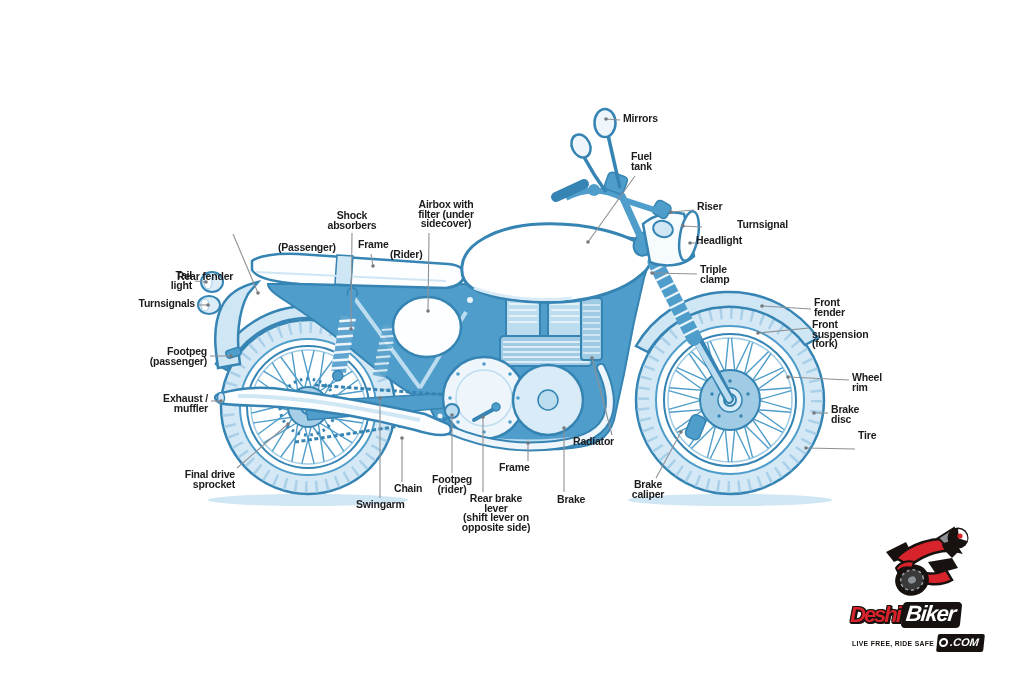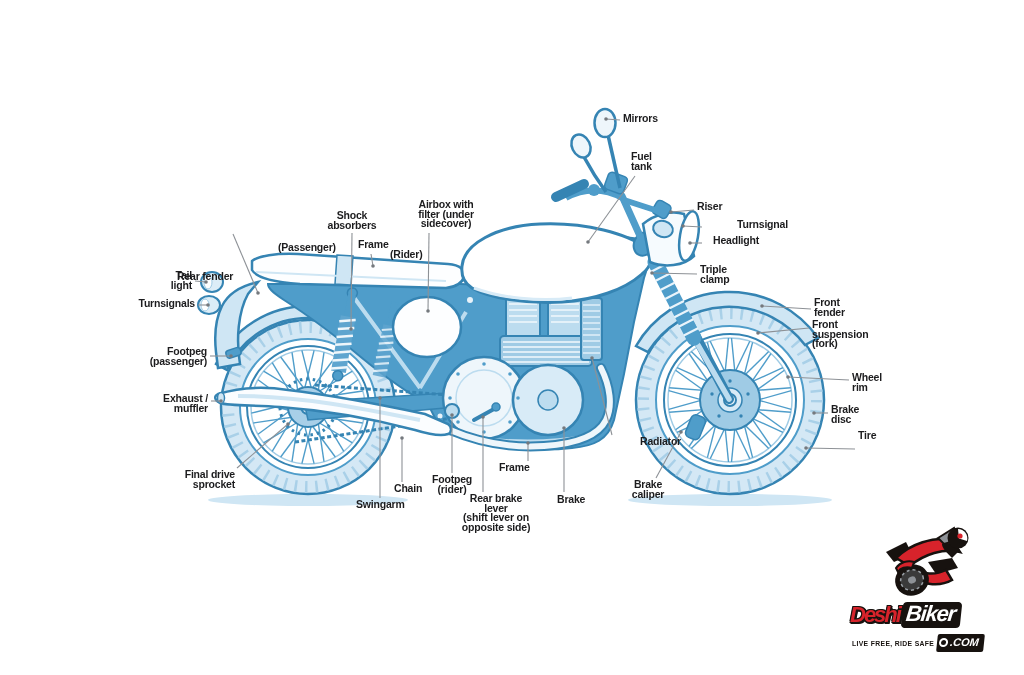--- a/index.html
+++ b/index.html
@@ -421,21 +421,21 @@
       <div class="part-label left" style="left: 631px; top: 152px;">
         <div>Fuel</div>
         <div>tank</div>
       </div>
       <div class="part-label left" style="left: 697px; top: 202px;">
         <div>Riser</div>
       </div>
       <div class="part-label left" style="left: 705px; top: 220px; margin-left: 32px;">
         <div>Turnsignal</div>
       </div>
-      <div class="part-label left" style="left: 713px; top: 236px;">
+      <div class="part-label left" style="left: 696px; top: 236px;">
         <div>Headlight</div>
       </div>
       <div class="part-label left" style="left: 700px; top: 265px;">
         <div>Triple</div>
         <div>clamp</div>
       </div>
       <div class="part-label left" style="left: 814px; top: 298px;">
         <div>Front</div>
         <div>fender</div>
       </div>
@@ -452,21 +452,21 @@
         <div>Brake</div>
         <div>disc</div>
       </div>
       <div class="part-label left" style="left: 858px; top: 431px;">
         <div>Tire</div>
       </div>
       <div class="part-label center" style="left: 648px; top: 480px; transform: translateX(-50%);">
         <div>Brake</div>
         <div>caliper</div>
       </div>
-      <div class="part-label left" style="left: 640px; top: 437px;">
+      <div class="part-label left" style="left: 573px; top: 437px;">
         <div>Radiator</div>
       </div>
       <div class="part-label left" style="left: 557px; top: 495px;">
         <div>Brake</div>
       </div>
       <div class="part-label left" style="left: 499px; top: 463px;">
         <div>Frame</div>
       </div>
       <div class="part-label center" style="left: 496px; top: 494px; transform: translateX(-50%);">
         <div>Rear brake</div>

